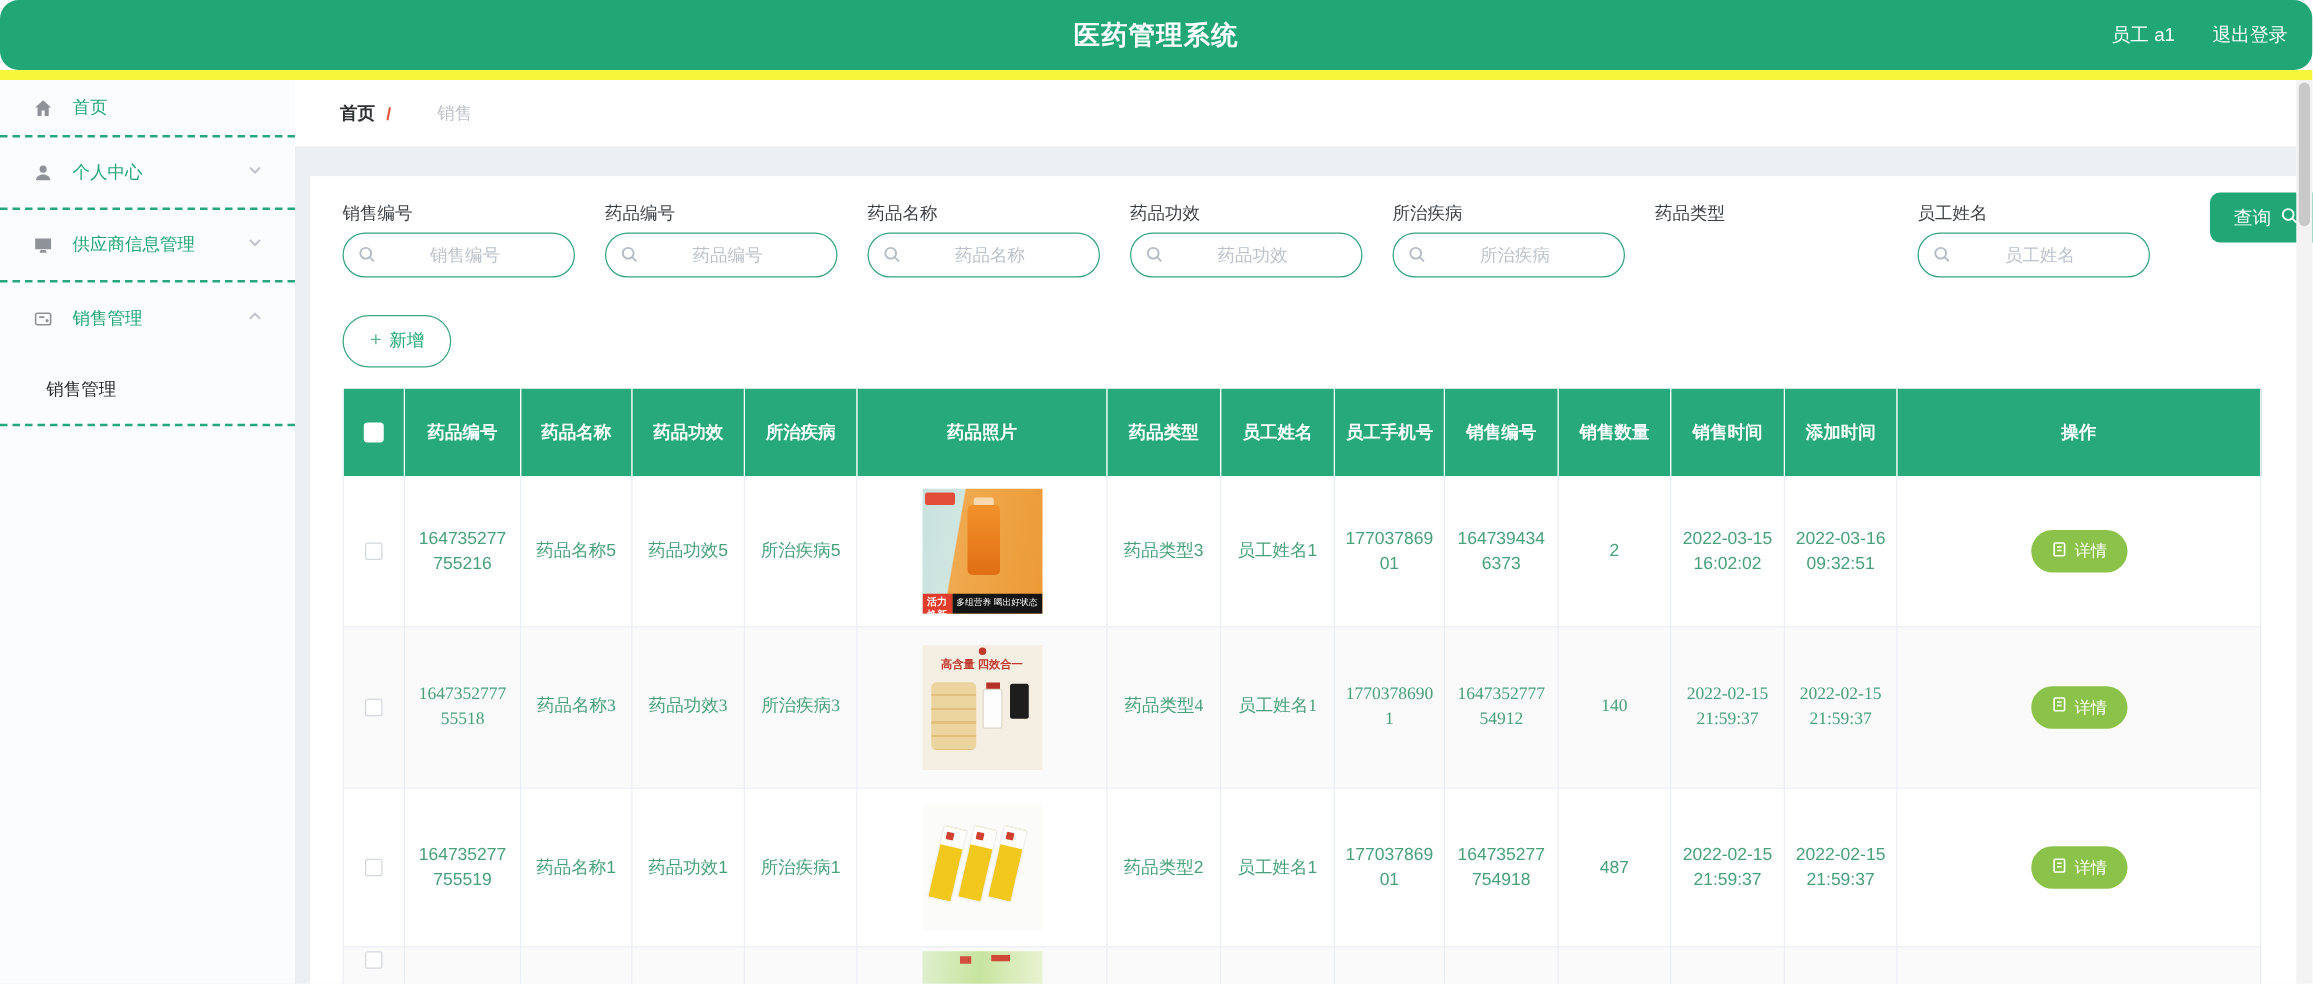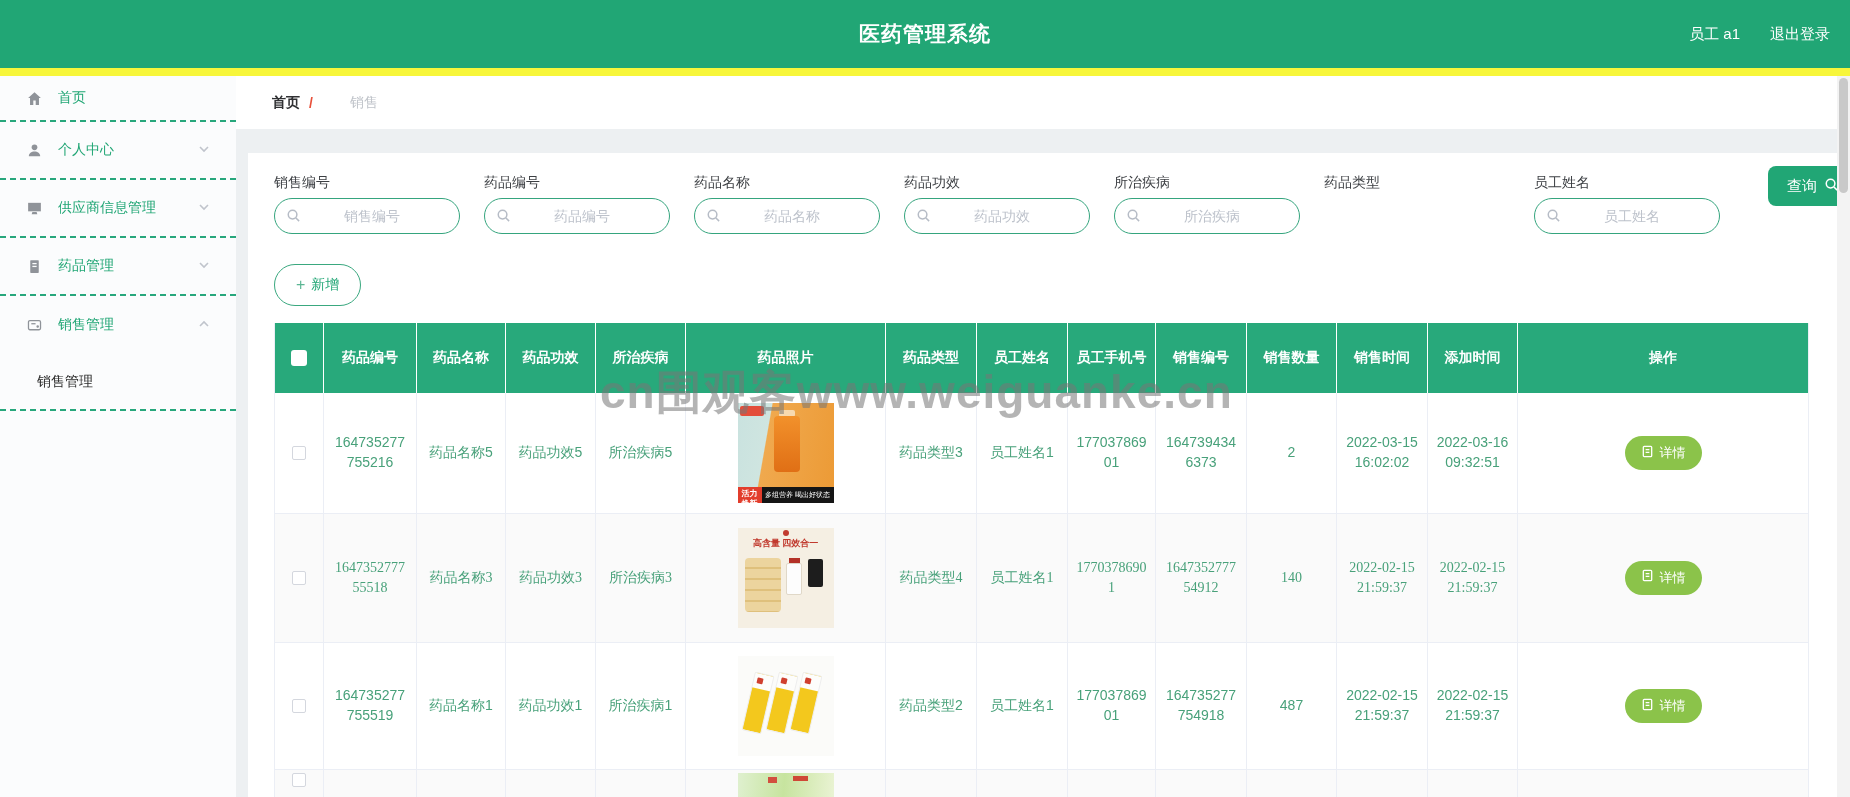--- a/index.html
+++ b/index.html
@@ -1,21 +1,21 @@
 <!DOCTYPE html>
 <html><head>
 <meta charset="utf-8">
 <style>
   * { margin:0; padding:0; box-sizing:border-box; }
   html,body { width:1850px; height:797px; overflow:hidden;
     font-family:"Liberation Sans","DejaVu Sans",sans-serif; background:#fff; }
 
   
-  .app-header { position:relative; height:68px; background:#21a675; display:flex;
-    align-items:center; justify-content:center; }
+  .app-header { position:relative; height:56px; background:#21a675; display:flex;
+    align-items:center; justify-content:center;border-radius:15px; }
   .app-title { color:#fff; font-size:21px; font-weight:700; letter-spacing:1px; }
   .header-right { position:absolute; right:20px; top:0; height:100%; display:flex;
     align-items:center; gap:30px; color:#fff; font-size:15px; }
   .header-right span { cursor:pointer; }
   .accent-bar { height:8px; background:#f7f63b; }
 
   
   .layout { display:flex; height:723px; background:#edf0f2; position:relative; }
 
   
@@ -176,33 +176,20 @@
           </svg></span>
       </div>
       <div class="side-item">
         <span class="side-icon">
           <svg viewBox="0 0 24 24" fill="currentColor">
             <path d="M3 4h18v12H3z"></path>
             <path d="M9 17h6l1 3H8z"></path>
           </svg>
         </span>
         <span class="side-label">供应商信息管理</span>
-        <span class="side-chevron"><svg viewBox="0 0 12 12" fill="none" stroke="currentColor" stroke-width="1.6">
-            <path d="M2 4l4 4 4-4"></path>
-          </svg></span>
-      </div>
-      <div class="side-item">
-        <span class="side-icon">
-          <svg viewBox="0 0 24 24" fill="currentColor">
-            <path d="M7 3h10a1 1 0 011 1v16a1 1 0 01-1 1H7a1 1 0 01-1-1V4a1 1 0 011-1z"></path>
-            <rect x="9" y="7" width="6" height="1.8" fill="#fbfcfd"></rect>
-            <rect x="9" y="11" width="6" height="1.8" fill="#fbfcfd"></rect>
-          </svg>
-        </span>
-        <span class="side-label">药品管理</span>
         <span class="side-chevron"><svg viewBox="0 0 12 12" fill="none" stroke="currentColor" stroke-width="1.6">
             <path d="M2 4l4 4 4-4"></path>
           </svg></span>
       </div>
       <div class="side-item no-sep">
         <span class="side-icon">
           <svg viewBox="0 0 24 24" fill="none" stroke="currentColor" stroke-width="1.8">
             <rect x="3.5" y="5" width="17" height="13" rx="2"></rect>
             <path d="M7.5 9.5h6"></path>
             <circle cx="16.5" cy="13.5" r="0.9" fill="currentColor"></circle>
@@ -448,19 +435,18 @@
               <td></td>
               <td></td>
               <td></td>
               <td></td>
               <td></td>
             </tr>
           </tbody>
       </table>
     </div>
 
-    <div class="watermark">cn围观客www.weiguanke.cn</div>
   </div>
 
   <div class="page-scrollbar">
     <div class="page-scrollbar-thumb"></div>
   </div>
 </div>
 
 </body></html>

